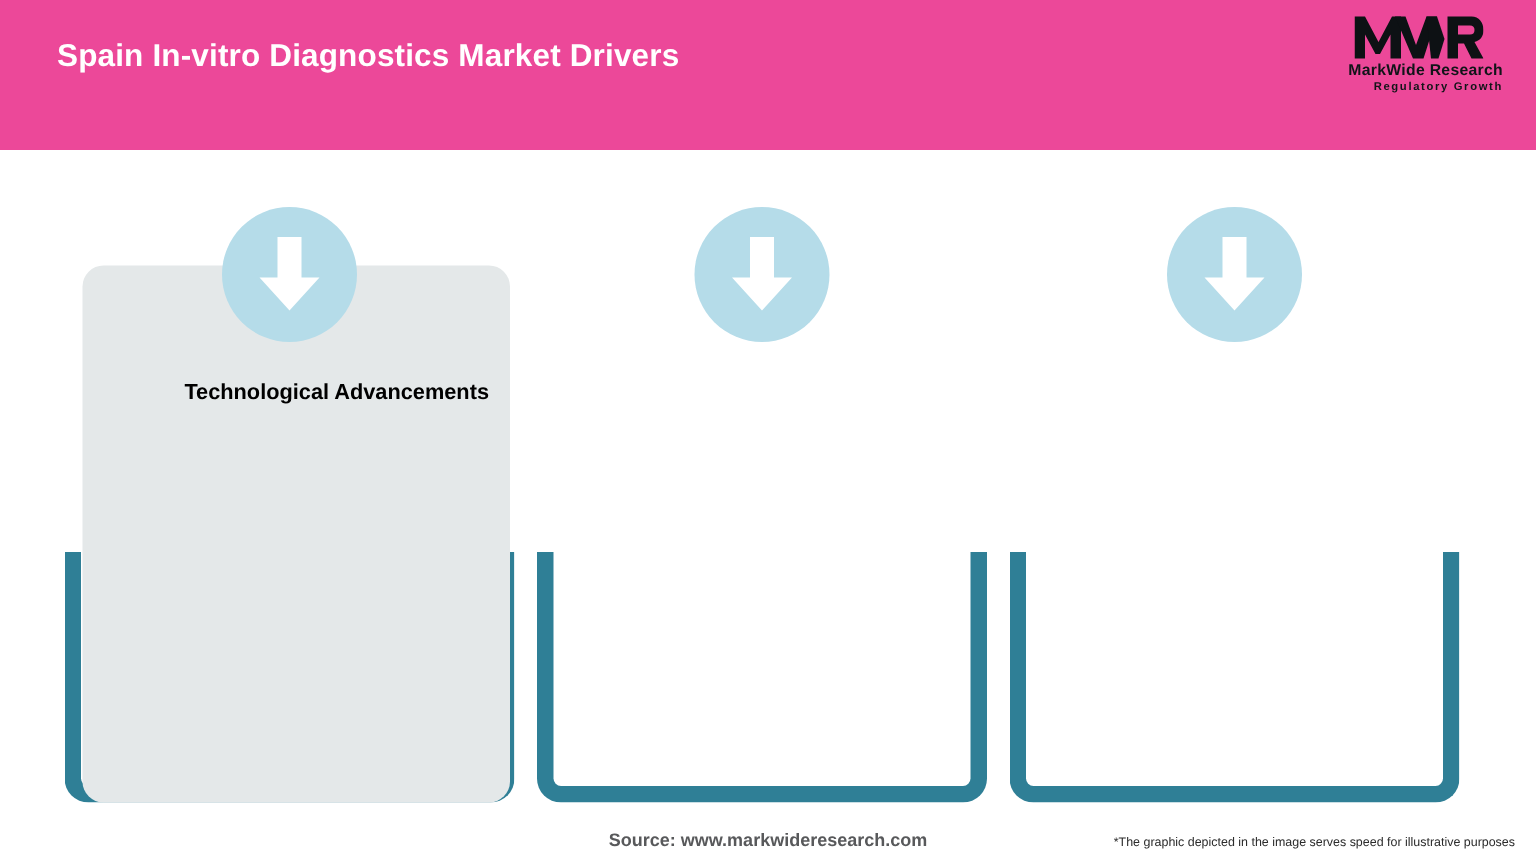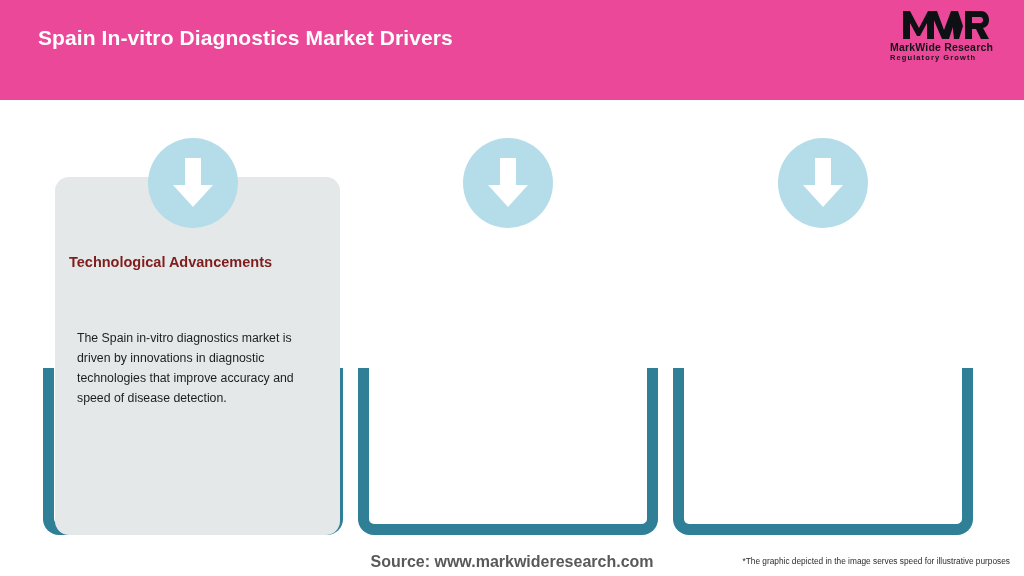--- a/index.html
+++ b/index.html
@@ -34,21 +34,21 @@
     white-space: nowrap;
   }
 
   
   .logo {
     position: absolute;
     right: 22px;
     top: 10px;
     width: 112px;
     height: 56px;
-    text-align: left;
+    text-align: right;
   }
   .logo-mark {
     display: block;
     height: 30px;
     line-height: 30px;
   }
   .logo-mark svg { display: block; margin: 0 auto; }
   .logo-name {
     display: block;
     font-size: 10.5px;
@@ -129,24 +129,24 @@
     top: 50%;
     margin-left: -21px;
     margin-top: -25px;
   }
 
   .card-title {
     position: absolute;
     left: 14px;
     right: 14px;
     top: 76px;
-    text-align: left;
+    text-align: right;
     font-size: 14.5px;
     font-weight: bold;
-    color: #7f1d1d;
+    color: #000000;
     line-height: 18px;
   }
 
   .card-body {
     position: absolute;
     left: 22px;
     right: 18px;
     top: 151px;
     font-size: 12.3px;
     color: #1c1f22;
@@ -154,21 +154,21 @@
     text-align: left;
   }
 
   
   .footer-source {
     position: absolute;
     left: 0;
     top: 553px;
     width: 1024px;
     text-align: center;
-    font-size: 16px;
+    font-size: 12px;
     font-weight: bold;
     color: #58595b;
   }
   .footer-note {
     position: absolute;
     right: 14px;
     top: 556px;
     font-size: 8.3px;
     color: #2b2b2b;
     white-space: nowrap;
@@ -198,21 +198,20 @@
     <span class="logo-tag">Regulatory Growth</span>
   </div>
 </div>
 
 <div class="cards">
 
   <div class="card-wrap c0">
     <div class="card-frame"></div>
     <div class="card">
       <div class="card-title">Technological Advancements</div>
-      <div class="card-body">The Spain in-vitro diagnostics market is driven by innovations in diagnostic technologies that improve accuracy and speed of disease detection.</div>
     </div>
     <div class="card-icon">
       <svg width="42" height="50" viewBox="0 0 42 50" xmlns="http://www.w3.org/2000/svg" aria-hidden="true">
         <polygon points="13,0 29,0 29,27 41,27 21,49 1,27 13,27" fill="#ffffff"></polygon>
       </svg>
     </div>
   </div>
 
   <div class="card-wrap c1">
     <div class="card-frame"></div>

